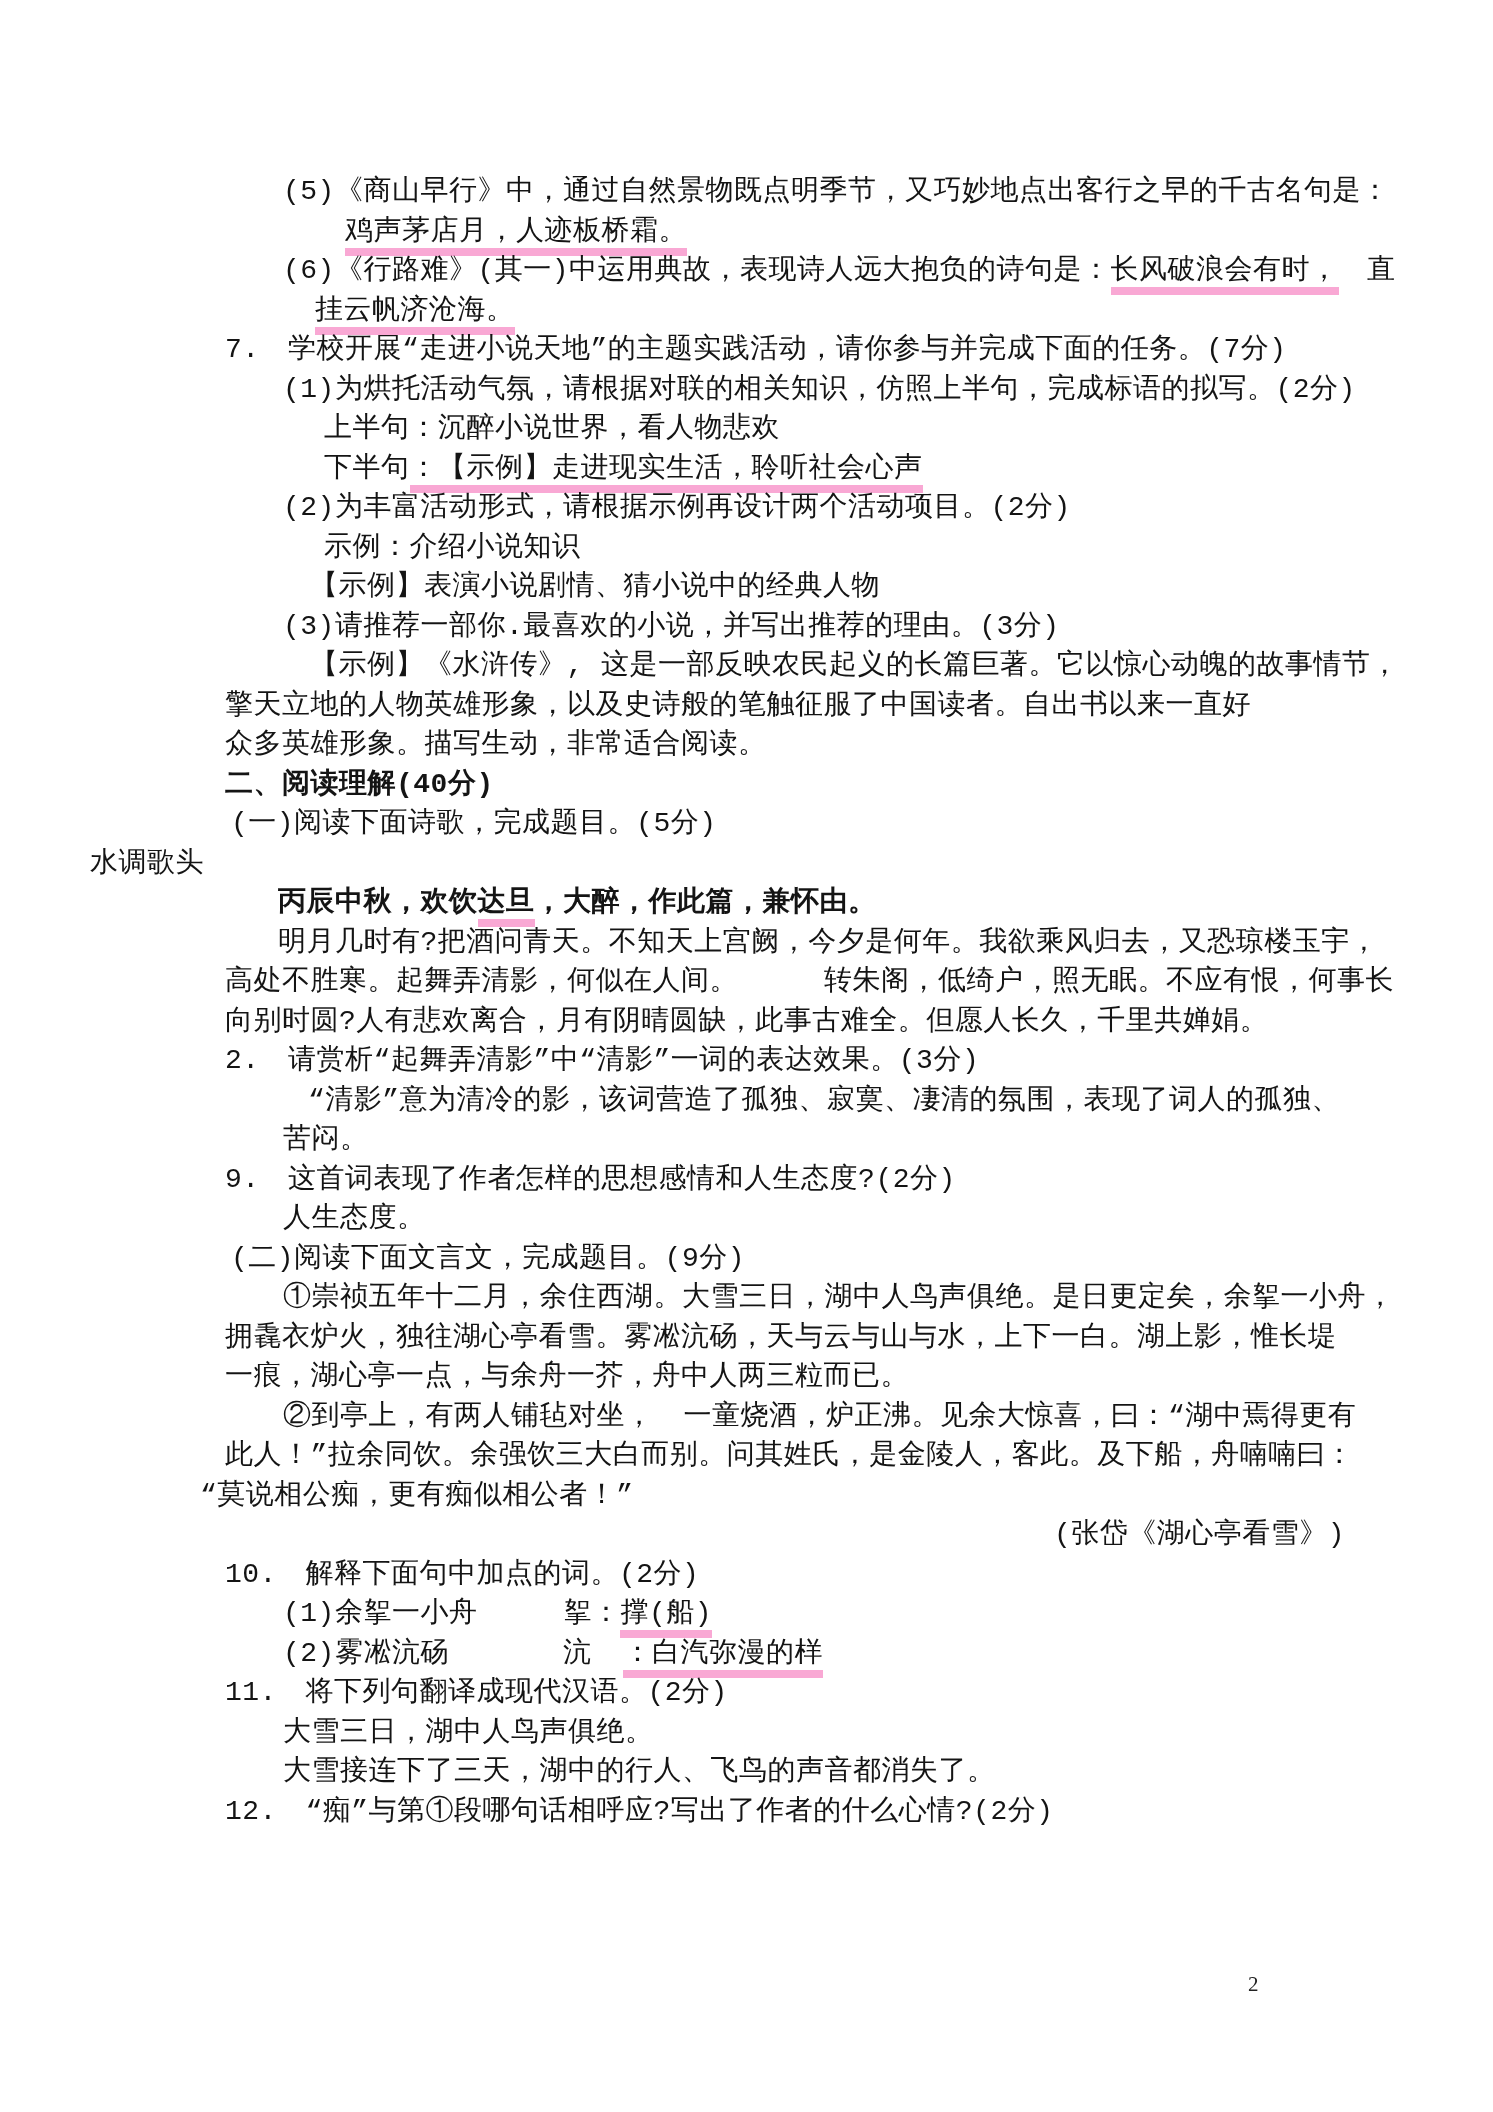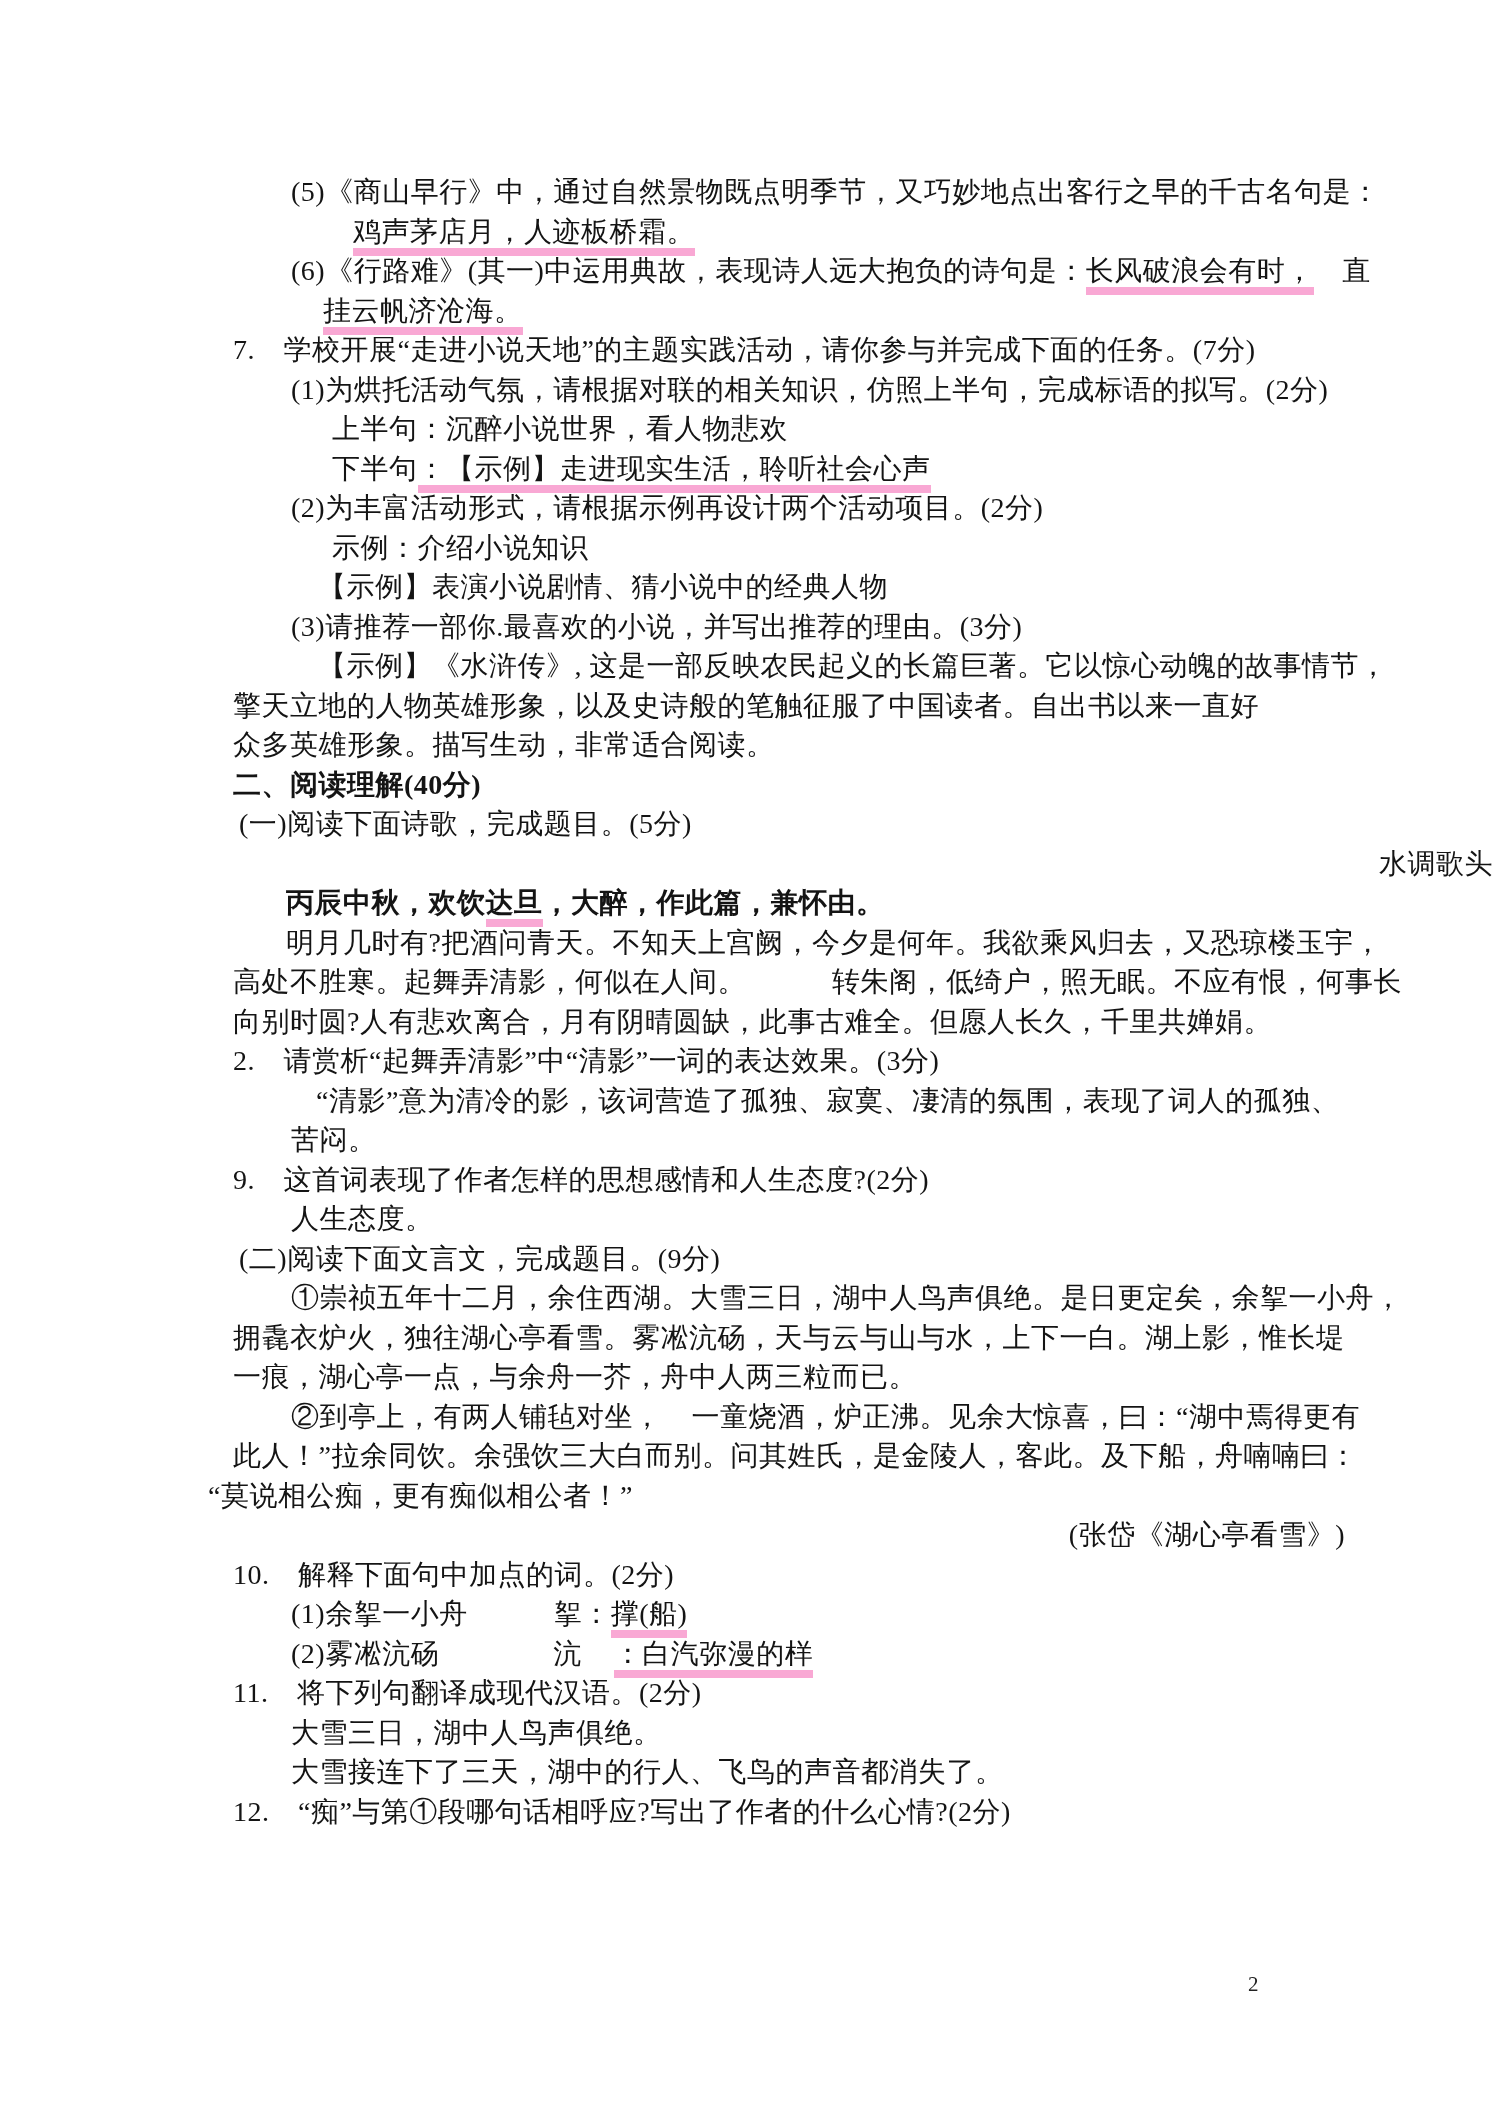--- a/index.html
+++ b/index.html
@@ -12,43 +12,44 @@
     width: 1493px;
     height: 2112px;
     background: #ffffff;
     font-family: "Liberation Serif", "DejaVu Serif", serif;
     color: #141414;
     overflow: hidden;
   }
   #doc {
     position: absolute;
     top: 172px;
-    left: 8px;
+    left: 0;
     right: 0;
+    font-family: Liberation Mono, monospace;
   }
   .line {
     height: 39.5px;
     line-height: 39.5px;
     font-size: 28px;
     white-space: pre;
     letter-spacing: 0.5px;
     padding-left: 8px;
   }
   
   .m0    { padding-left: 225px; }  
   .ind1  { padding-left: 283px; }  
   .ind2  { padding-left: 324px; }  
   .ind2b { padding-left: 310px; }  
   .poemA { padding-left: 345px; }  
   .poemB { padding-left: 315px; }  
   .pind  { padding-left: 278px; }  
   .q8    { padding-left: 308px; }  
   .hang  { padding-left: 231px; }  
   .quote { padding-left: 200px; }  
-  .ctr   { text-align: right; padding-left: 90px; }   
+  .ctr   { text-align: left; padding-left: 90px; }   
   .right { text-align: right; padding-right: 148px; }  
   .line-b { font-weight: bold; }
   .u { border-bottom: 8px solid #f9a8d4; padding-bottom: 1px; }
   .sp { display: inline-block; height: 1px; }
   #page-number {
     position: absolute;
     left: 1248px;
     top: 1972px;
     font-size: 21px;
     line-height: 24px;

